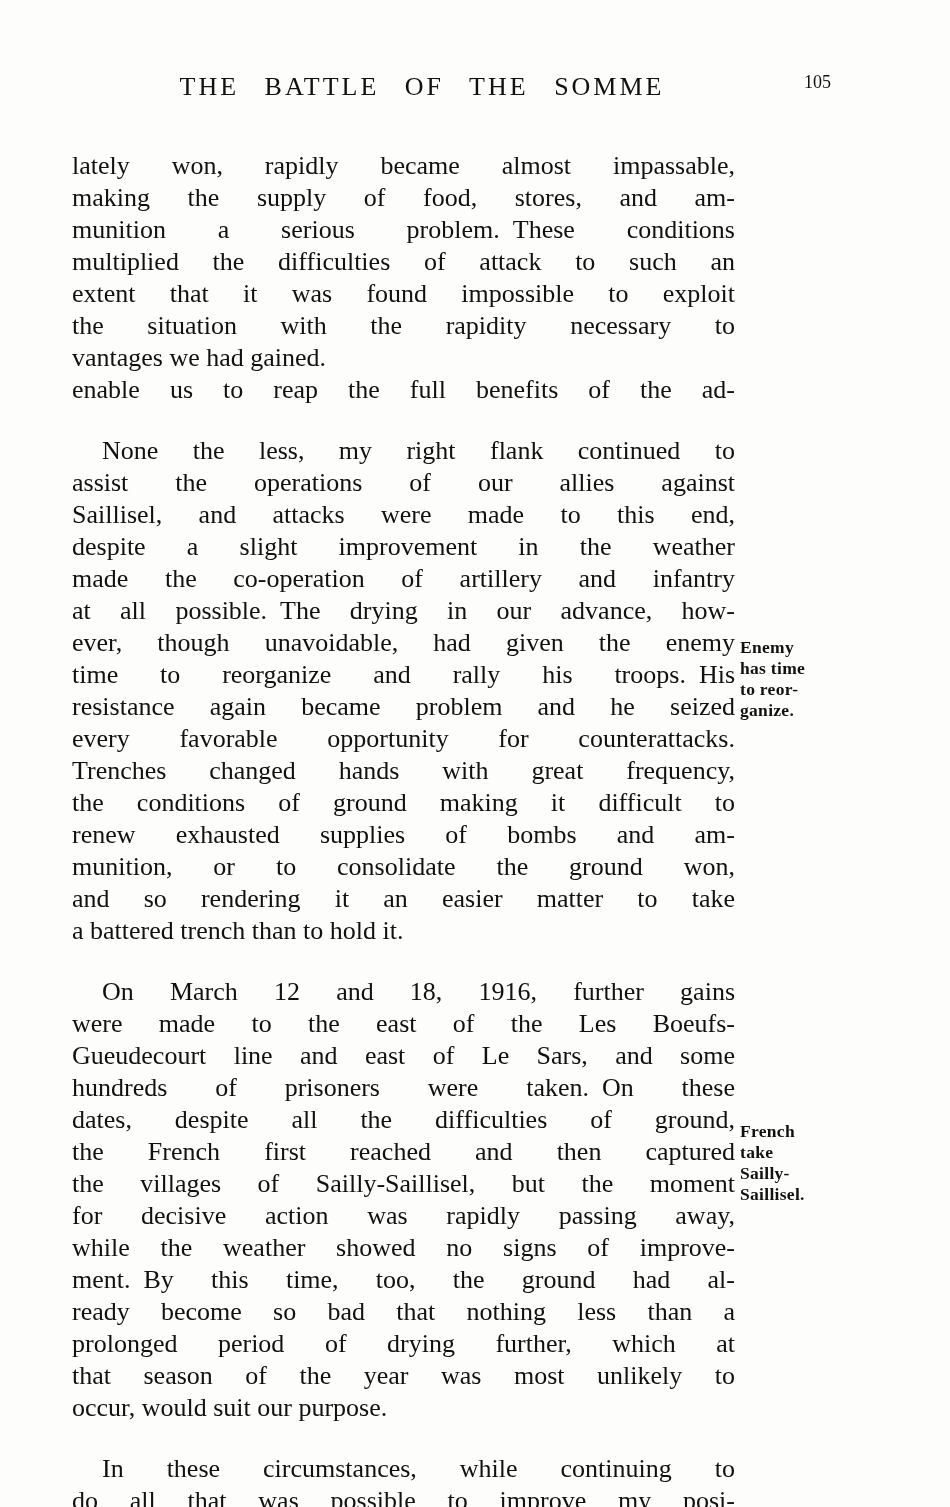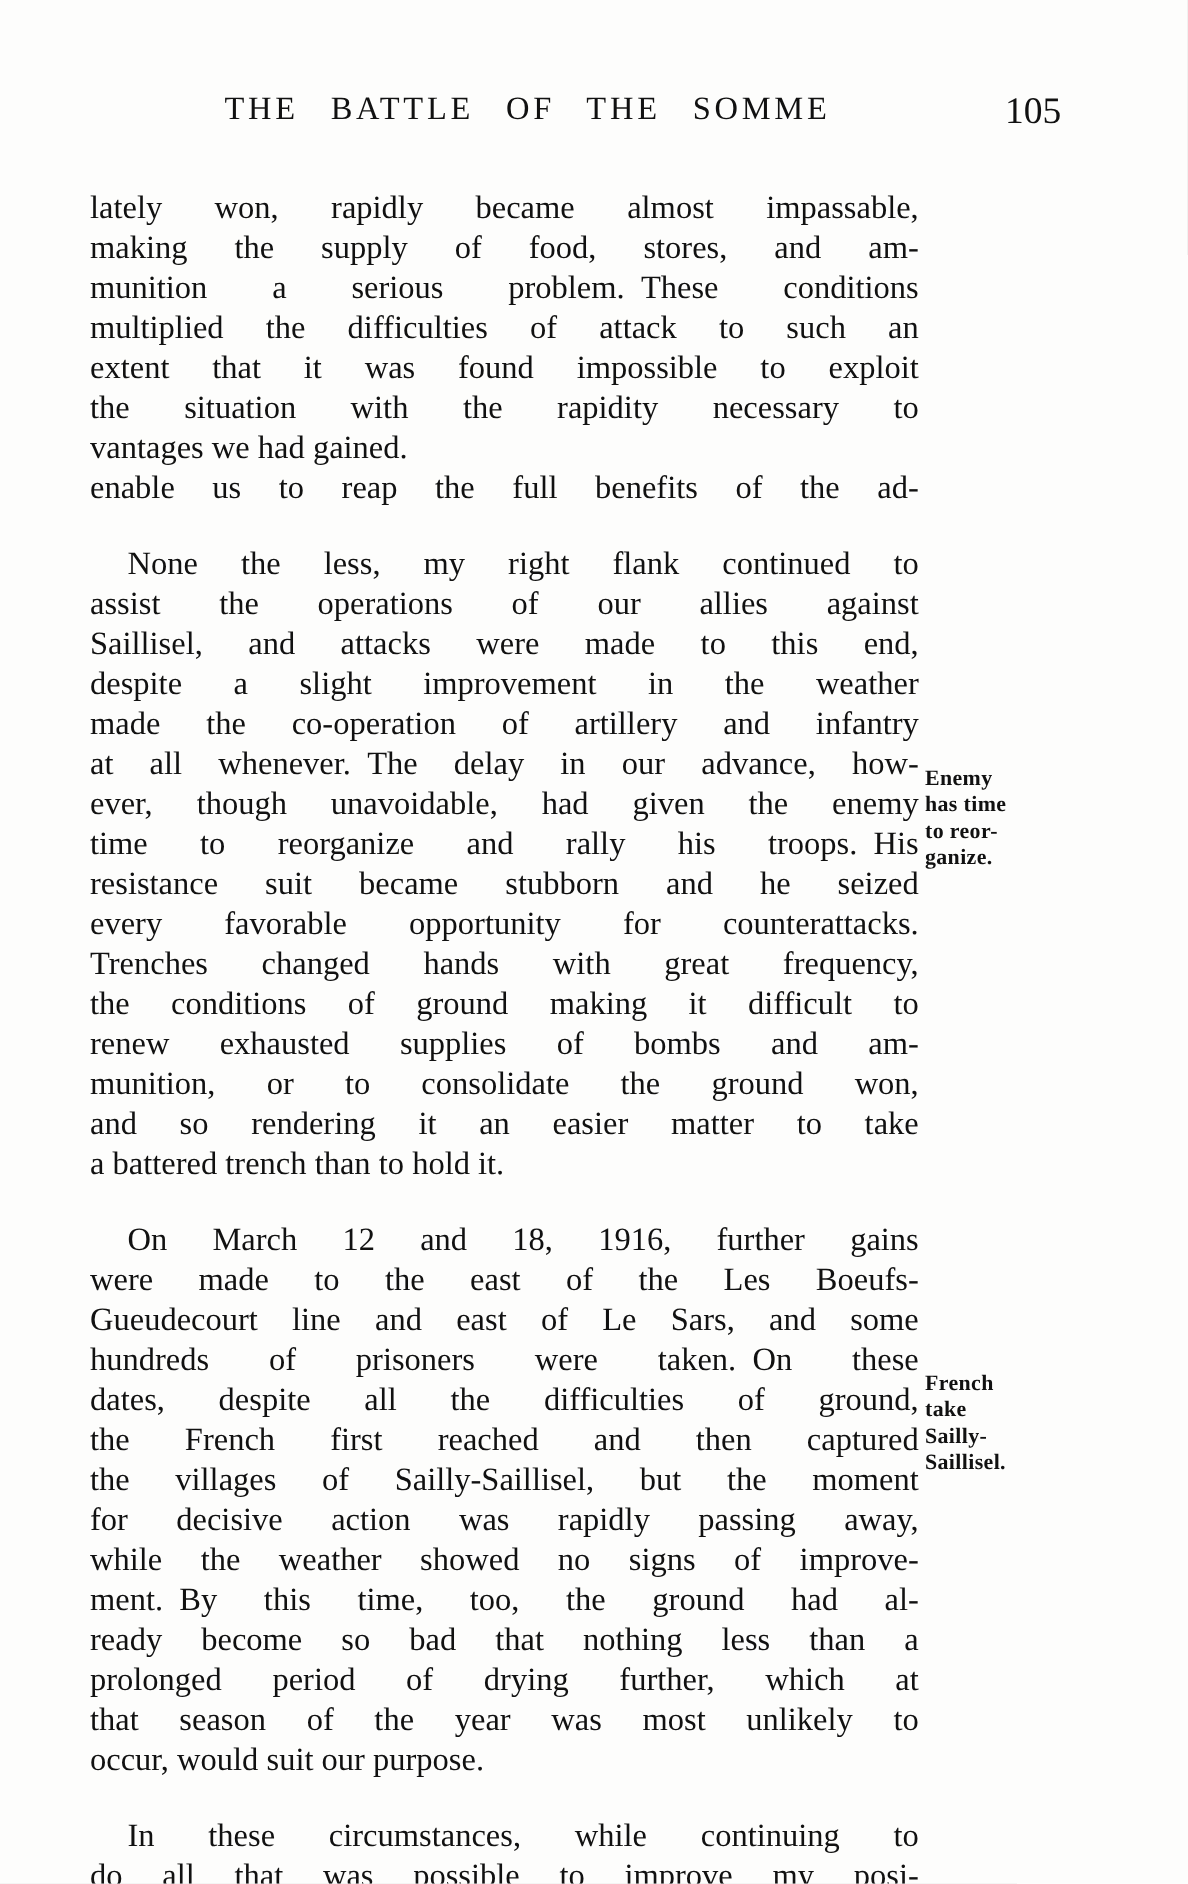--- a/index.html
+++ b/index.html
@@ -35,21 +35,21 @@
     text-align: center;
     font-size: 26px;
     letter-spacing: 3px;
     word-spacing: 16px;
     white-space: nowrap;
   }
   .page-number {
     position: absolute;
     left: 732px;
     top: 0;
-    font-size: 30px;
+    font-size: 18px;
   }
   .body-text {
     position: absolute;
     top: 150px;
     left: 72px;
     width: 663px;
     font-size: 26px;
   }
   .para {
     margin: 0;
@@ -68,20 +68,21 @@
     text-indent: 30px;
     margin-top: 29px;
   }
   .sidenote {
     position: absolute;
     left: 740px;
     width: 145px;
     font-size: 17.5px;
     font-weight: bold;
     letter-spacing: 0.3px;
+    margin-top: 25px;
   }
   .sidenote-line {
     height: 21px;
     line-height: 21px;
     white-space: nowrap;
   }
 </style>
 </head>
 <body>
 
@@ -101,24 +102,24 @@
         <div class="line">the situation with the rapidity necessary to</div>
         <div class="line endline">vantages we had gained.</div>
         <div class="line">enable us to reap the full benefits of the ad-</div>
       </div>
       <div class="para indent">
         <div class="line">None the less, my right flank continued to</div>
         <div class="line">assist the operations of our allies against</div>
         <div class="line">Saillisel, and attacks were made to this end,</div>
         <div class="line">despite a slight improvement in the weather</div>
         <div class="line">made the co-operation of artillery and infantry</div>
-        <div class="line">at all whenever. The delay in our advance, how-</div>
+        <div class="line">at all possible. The drying in our advance, how-</div>
         <div class="line">ever, though unavoidable, had given the enemy</div>
         <div class="line">time to reorganize and rally his troops. His</div>
-        <div class="line">resistance suit became stubborn and he seized</div>
+        <div class="line">resistance again became problem and he seized</div>
         <div class="line">every favorable opportunity for counterattacks.</div>
         <div class="line">Trenches changed hands with great frequency,</div>
         <div class="line">the conditions of ground making it difficult to</div>
         <div class="line">renew exhausted supplies of bombs and am-</div>
         <div class="line">munition, or to consolidate the ground won,</div>
         <div class="line">and so rendering it an easier matter to take</div>
         <div class="line endline">a battered trench than to hold it.</div>
       </div>
       <div class="para indent">
         <div class="line">On March 12 and 18, 1916, further gains</div>

